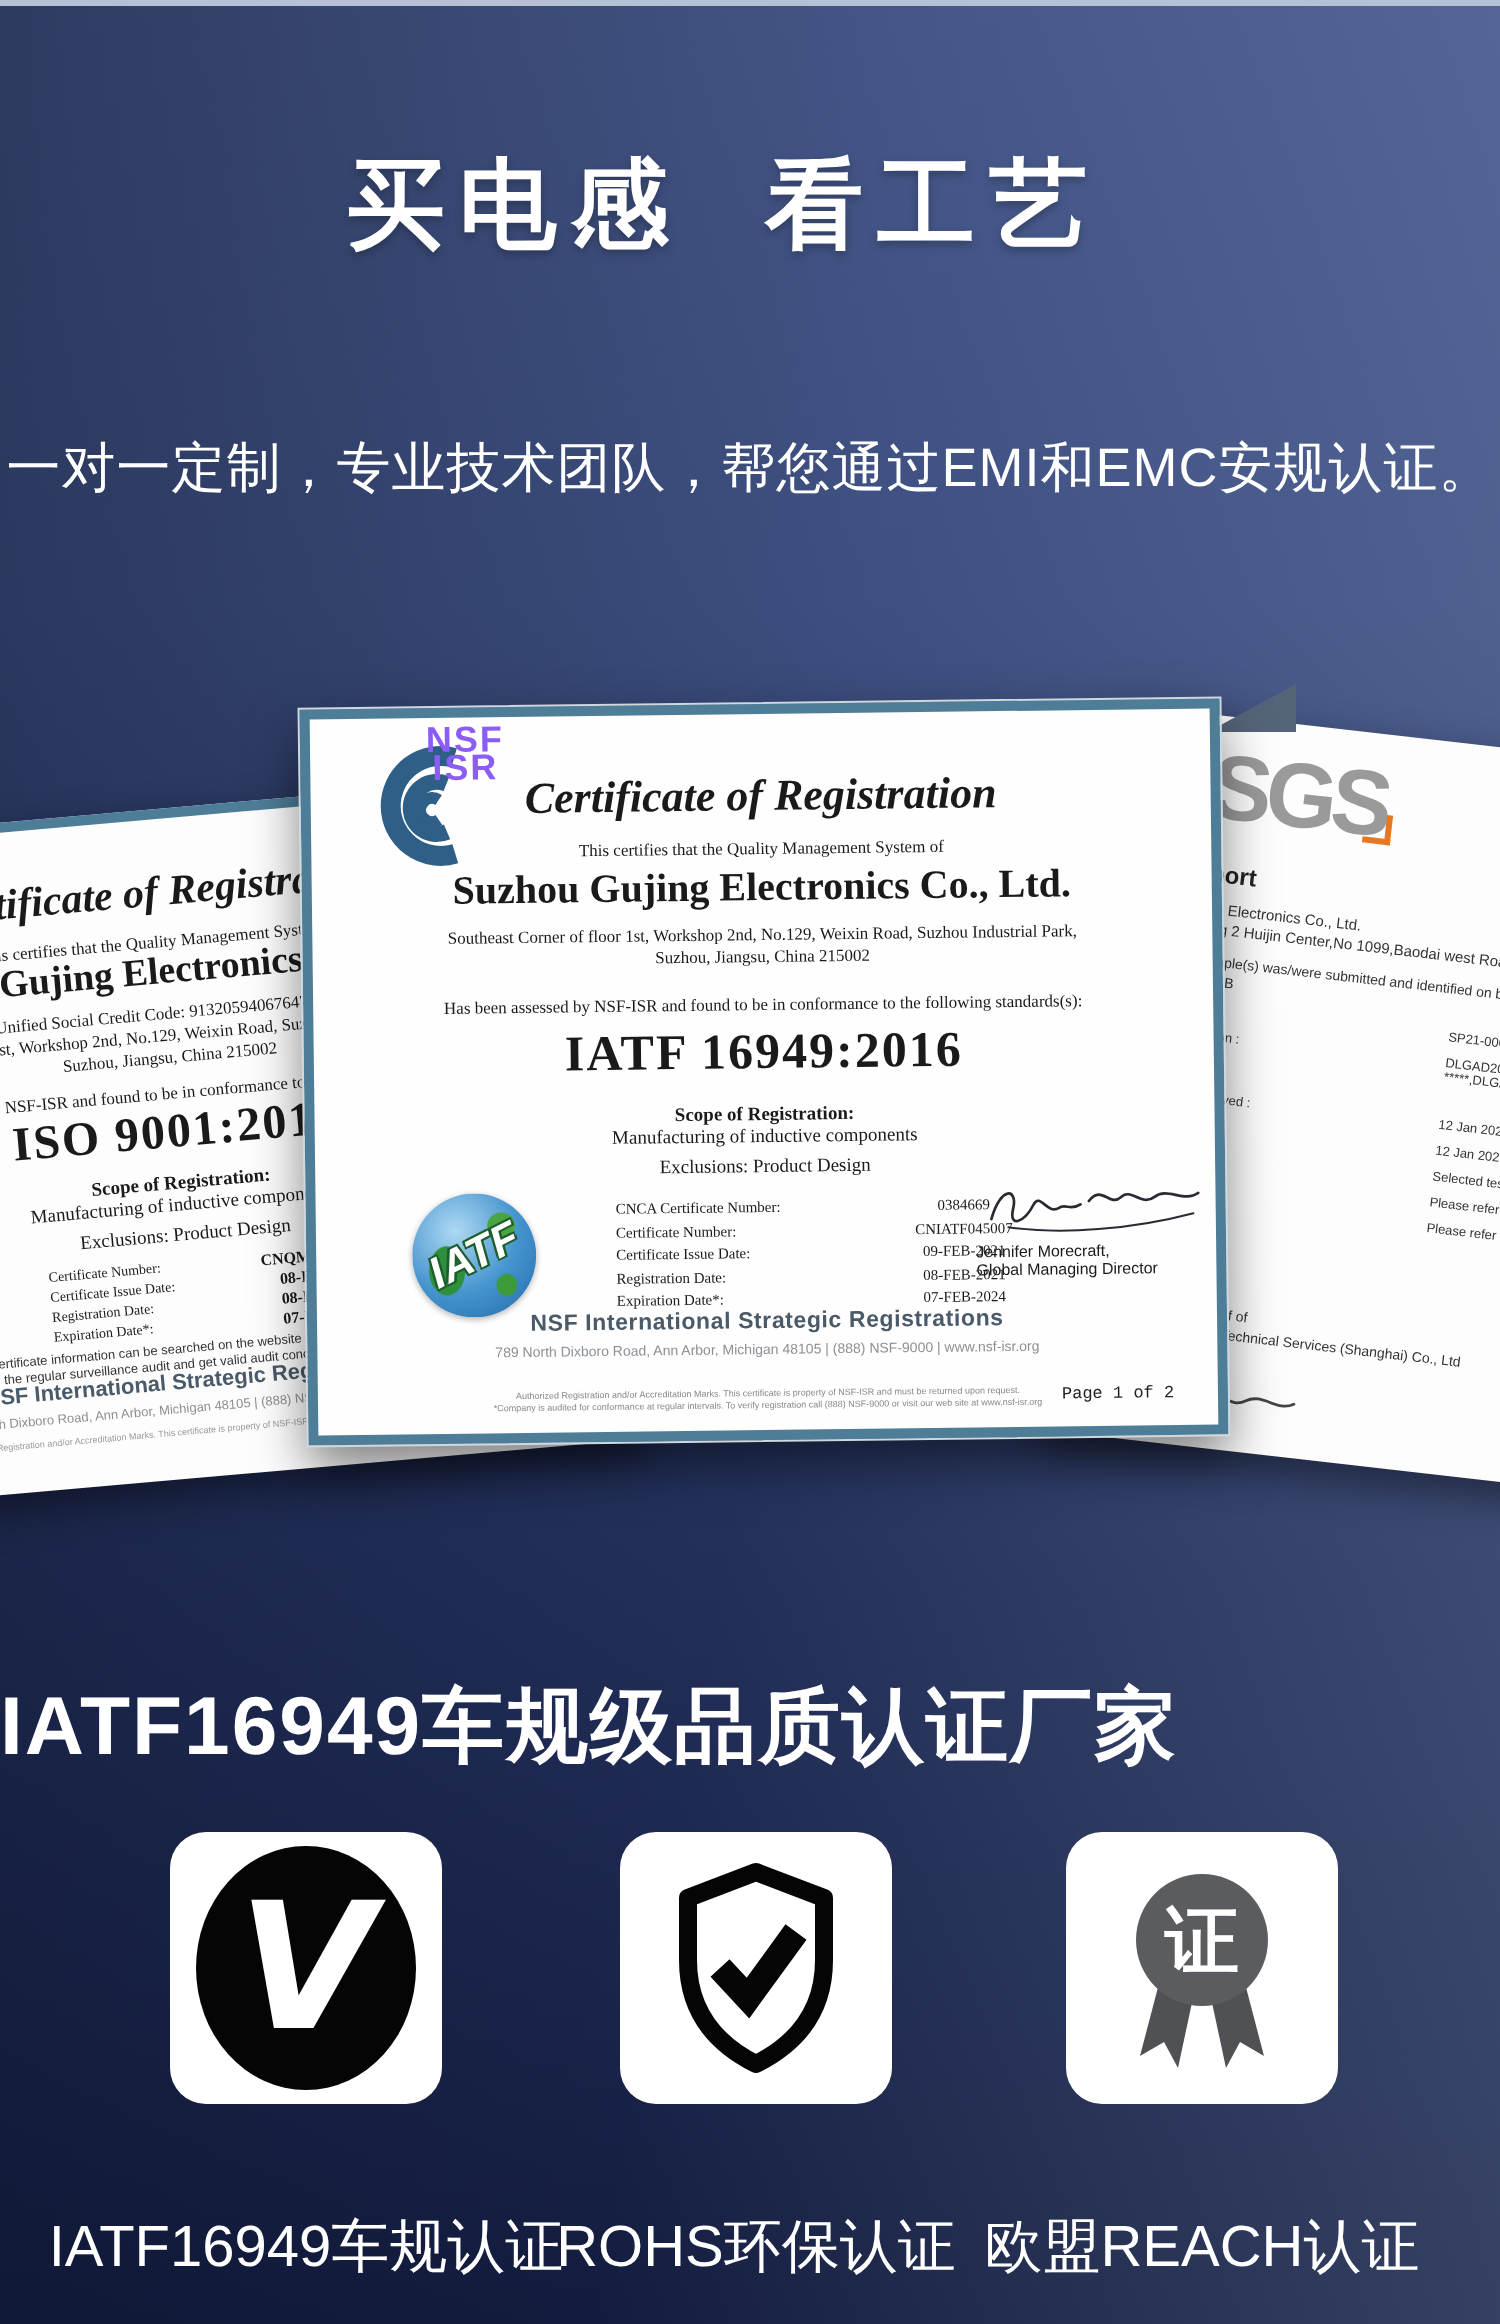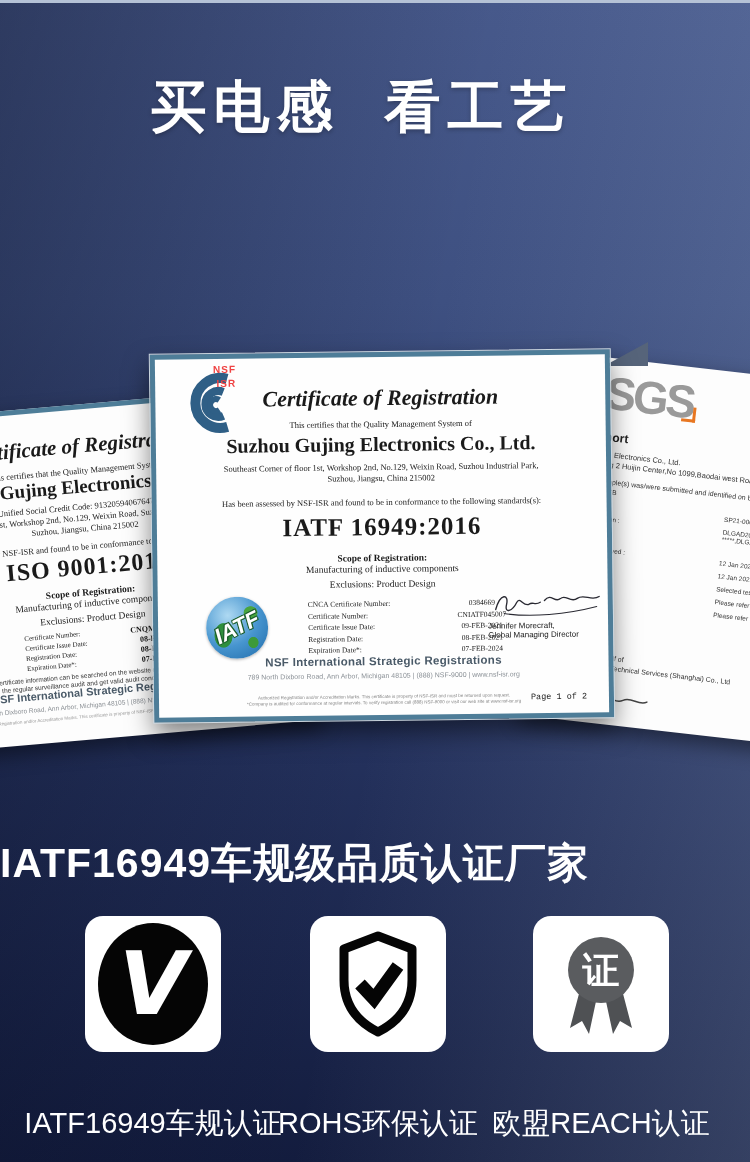--- a/index.html
+++ b/index.html
@@ -8,21 +8,21 @@
     font-family:"Liberation Sans", sans-serif;
     background:
       linear-gradient(100deg, rgba(6,10,28,.38) 0%, rgba(6,10,28,0) 52%, rgba(173,193,226,.22) 100%),
       linear-gradient(180deg, #47598b 0%, #3e5081 26%, #273562 58%, #131c3e 100%);
   }
   .top-strip{position:absolute;left:0;top:0;width:750px;height:3px;background:#b5c2d6;}
 
   
   .hero-title{
     position:absolute; left:0; top:70px; width:724px; text-align:center;
-    color:#fff; font-size:56px; font-weight:900; letter-spacing:7px; margin:0;
+    color:#fff; font-size:49px; font-weight:900; letter-spacing:7px; margin:0;
     text-shadow:0 2px 4px rgba(0,0,0,.25);
     white-space:pre;
   }
   .hero-sub{
     position:absolute; left:0; top:216px; width:750px; text-align:center;
     color:#fff; font-size:27px; font-weight:500; margin:0; letter-spacing:.5px;
   }
 
   
   .cert{position:absolute; background:#fdfdfd;}
@@ -89,22 +89,22 @@
   .cert-center{
     position:absolute; left:152px; top:352px; width:460px; height:368px;
     transform:rotate(-0.7deg); z-index:3;
     background:#4e7d98; padding:5px; box-sizing:border-box;
     outline:1px solid #cdd8e0;
     box-shadow:0 12px 26px rgba(0,0,0,.5);
   }
   .paper{position:relative; width:450px; height:358px; background:#fefefe; color:#1a1a1a;}
   .paper .abs{position:absolute; left:0; width:450px; text-align:center;}
   .nsf-logo{position:absolute; left:24px; top:12px; width:110px; height:70px;}
-  .nsf-text{position:absolute; left:58px; top:4px; font-size:10px; line-height:14px;
-    font-weight:bold; color:#ef4444; letter-spacing:1px; text-align:right;}
+  .nsf-text{position:absolute; left:58px; top:4px; font-size:18px; line-height:14px;
+    font-weight:bold; color:#8b5cf6; letter-spacing:1px; text-align:center;}
   .cc-title{top:28px; font-size:22px; font-weight:bold; font-style:italic;}
   .cc-certifies{top:62px; font-size:8.5px;}
   .cc-company{top:76px; font-size:20px; font-weight:bold;}
   .cc-addr1{top:105px; font-size:8.5px;}
   .cc-addr2{top:116px; font-size:8.5px;}
   .cc-assessed{top:140px; font-size:8.5px;}
   .cc-standard{top:156px; font-size:25px; font-weight:bold; letter-spacing:1px;}
   .cc-scopelabel{top:196px; font-size:9.5px; font-weight:bold;}
   .cc-scope{top:207px; font-size:9.5px;}
   .cc-exclusions{top:222px; font-size:9.5px;}
@@ -160,20 +160,21 @@
   }
   .label-1{left:13px;} .label-2{left:238px;} .label-3{left:461px;}
 </style>
 </head>
 <body>
 
 <div class="page">
   <div class="top-strip"></div>
 
   <h1 class="hero-title">买电感  看工艺</h1>
+  <p class="hero-sub">一对一定制，专业技术团队，帮您通过EMI和EMC安规认证。</p>
 
   <div class="cert cert-left">
     <div class="abs lc-title serif">Certificate of Registration</div>
     <div class="abs lc-certifies serif">This certifies that the Quality Management System of</div>
     <div class="abs lc-company serif">Suzhou Gujing Electronics Co., Ltd.</div>
     <div class="abs lc-credit serif">Unified Social Credit Code:  9132059406764752X</div>
     <div class="abs lc-addr1 serif">Rear of Floor 1st, Workshop 2nd, No.129, Weixin Road, Suzhou Industrial Park,</div>
     <div class="abs lc-addr2 serif">Suzhou, Jiangsu, China  215002</div>
     <div class="abs lc-assessed serif">Has been assessed by NSF-ISR and found to be in conformance to the following standards(s):</div>
     <div class="abs lc-standard serif">ISO 9001:2015</div>

